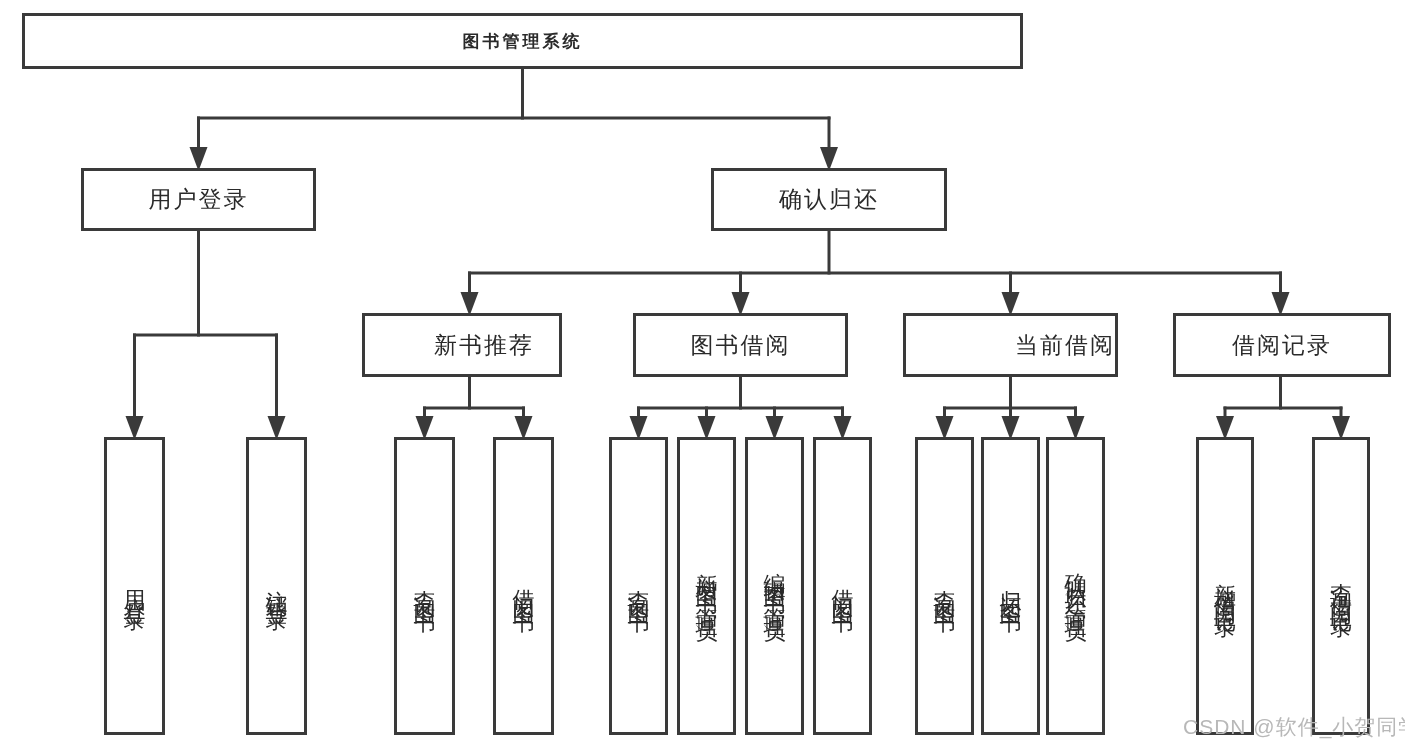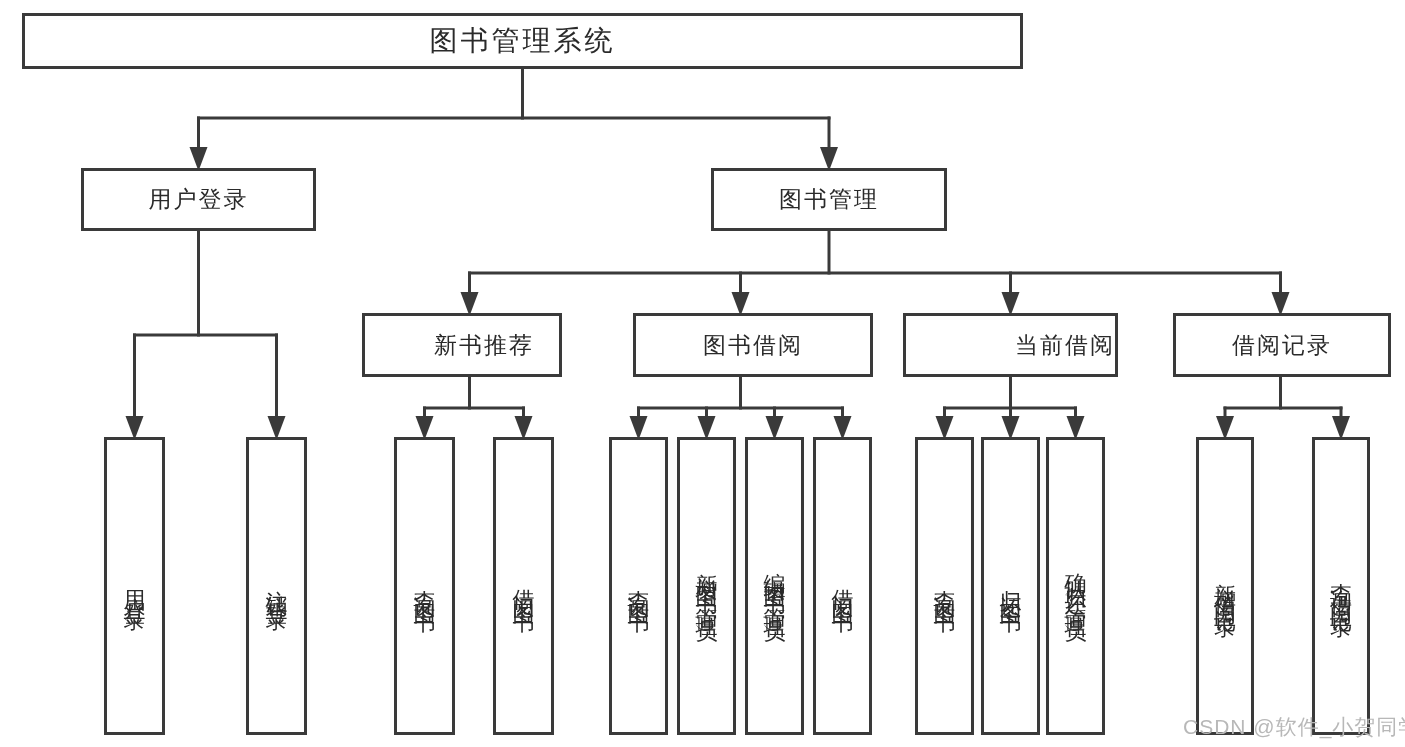--- a/index.html
+++ b/index.html
@@ -30,22 +30,23 @@
     justify-content: center;
     z-index: 2;
   }
   .node-box .node-label {
     color: #2a2a2a;
     font-size: 23px;
     letter-spacing: 2px;
     white-space: nowrap;
   }
   .node-box.root .node-label {
-    font-size: 28px;
+    font-size: 17px;
     letter-spacing: 3px;
+    font-weight: bold;
   }
   .node-box.vertical .node-label {
     writing-mode: vertical-rl;
     text-orientation: mixed;
     font-size: 22px;
     letter-spacing: 7px;
     line-height: 1;
     white-space: normal;
   }
   .watermark {
@@ -124,32 +125,32 @@
       <div class="node-box" style="left: 81px; top: 168px; width: 235px; height: 63px;">
         <span class="node-label">用户登录</span>
       </div>
       <div class="node-box vertical" style="left: 104px; top: 437px; width: 61px; height: 298px;">
         <span class="node-label">用户登录</span>
       </div>
       <div class="node-box vertical" style="left: 246px; top: 437px; width: 61px; height: 298px;">
         <span class="node-label">注销登录</span>
       </div>
       <div class="node-box" style="left: 711px; top: 168px; width: 236px; height: 63px;">
-        <span class="node-label">图书管理</span>
+        <span class="node-label">确认归还</span>
       </div>
       <div class="node-box" style="left: 362px; top: 313px; width: 200px; height: 64px; padding-left: 44px;">
         <span class="node-label">新书推荐</span>
       </div>
       <div class="node-box vertical" style="left: 394px; top: 437px; width: 61px; height: 298px;">
         <span class="node-label">查询图书</span>
       </div>
       <div class="node-box vertical" style="left: 493px; top: 437px; width: 61px; height: 298px;">
         <span class="node-label">借阅图书</span>
       </div>
-      <div class="node-box" style="left: 633px; top: 313px; width: 240px; height: 64px;">
+      <div class="node-box" style="left: 633px; top: 313px; width: 215px; height: 64px;">
         <span class="node-label">图书借阅</span>
       </div>
       <div class="node-box vertical" style="left: 609px; top: 437px; width: 59px; height: 298px;">
         <span class="node-label">查询图书</span>
       </div>
       <div class="node-box vertical" style="left: 677px; top: 437px; width: 59px; height: 298px;">
         <span class="node-label">新增图书（管理员）</span>
       </div>
       <div class="node-box vertical" style="left: 745px; top: 437px; width: 59px; height: 298px;">
         <span class="node-label">编辑图书（管理员）</span>

